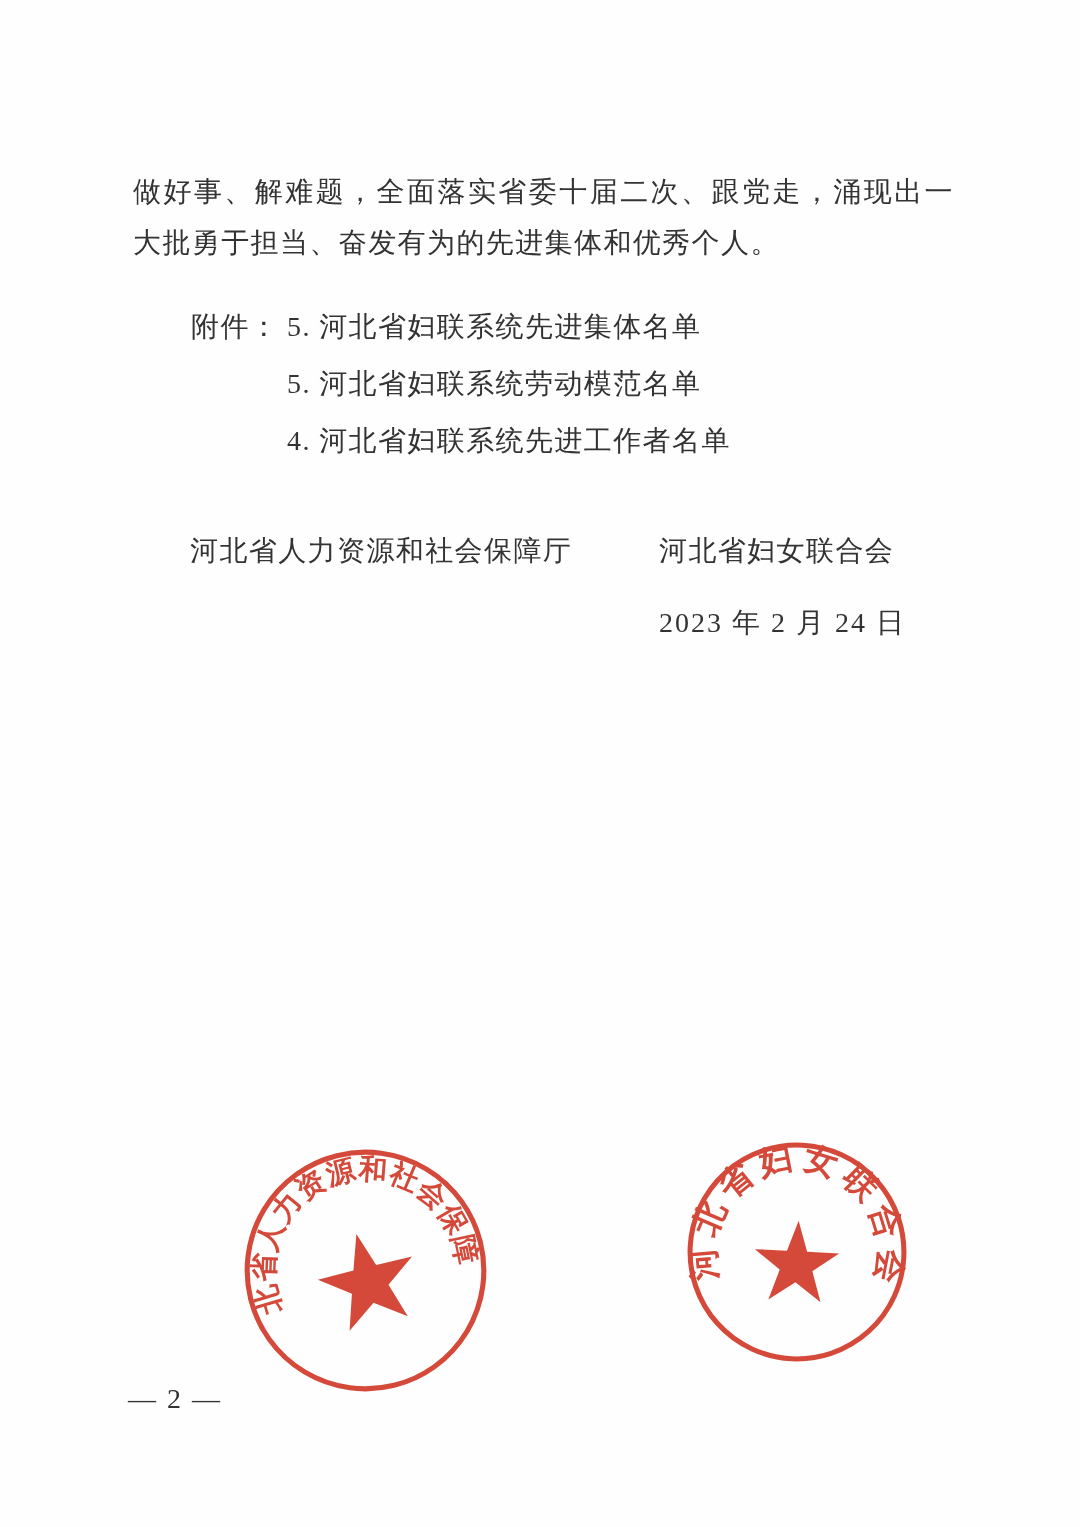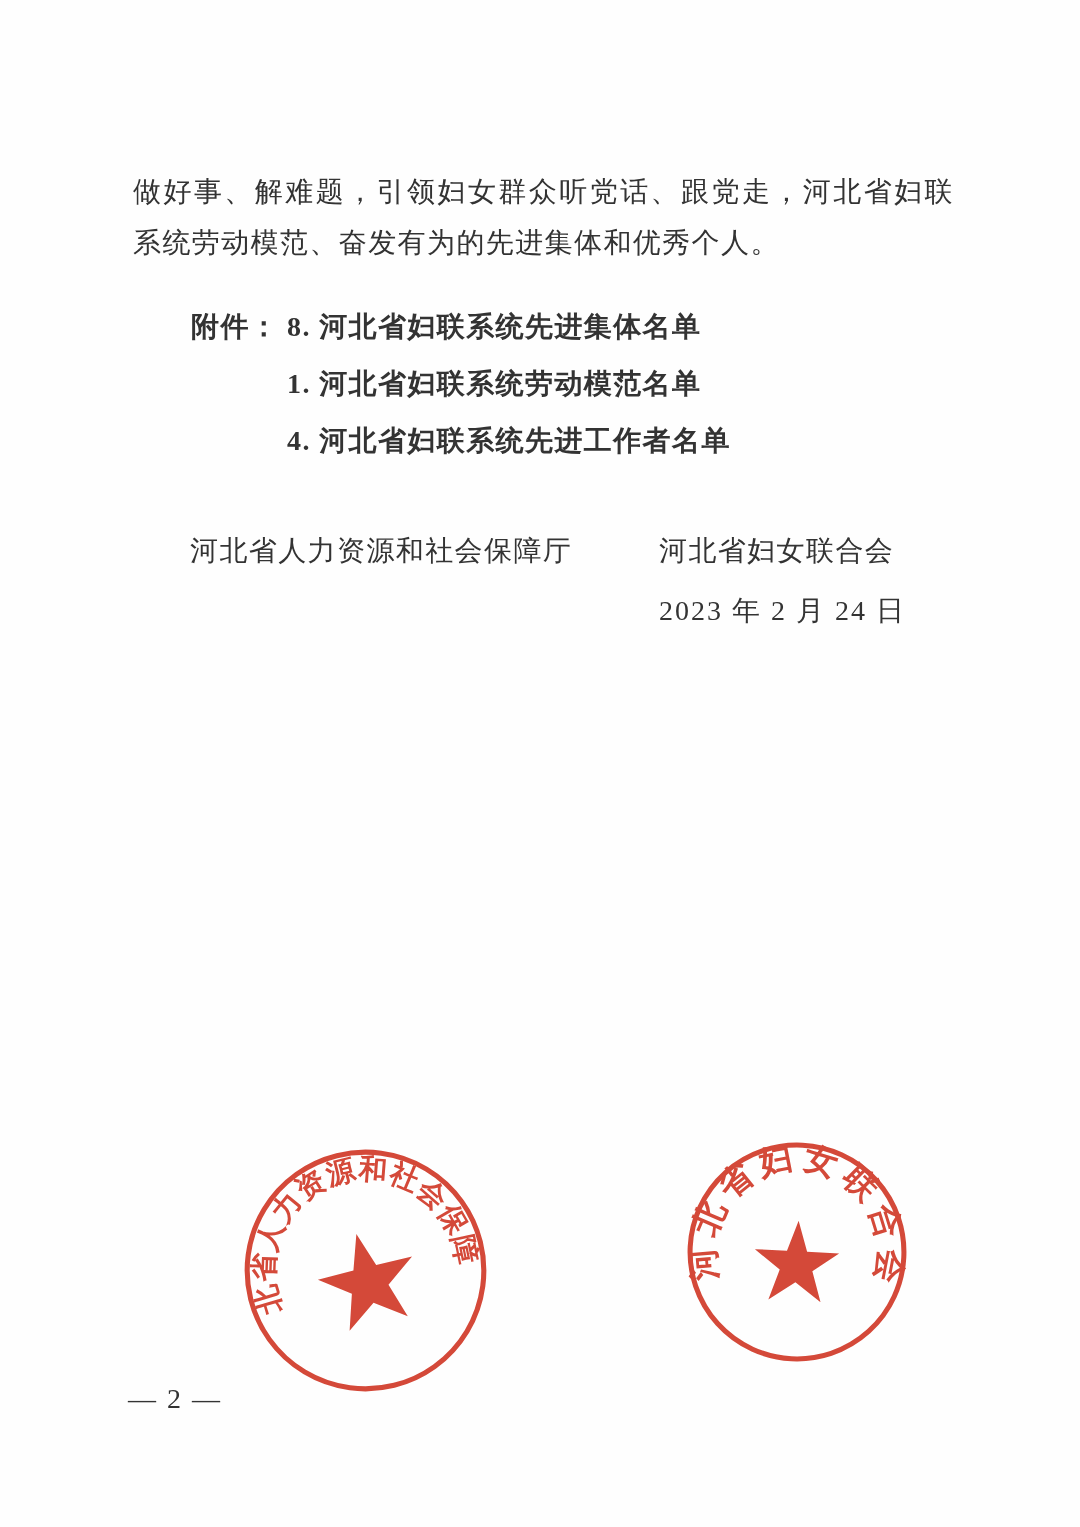--- a/index.html
+++ b/index.html
@@ -28,40 +28,39 @@
     text-align: justify;
     color: #333;
   }
   .para.indent { text-indent: 2.1em; }
   .attachments {
     margin-top: 30px;
     font-size: 28px;
     line-height: 57px;
     letter-spacing: 1.4px;
     color: #333;
-    font-weight: bold;
   }
   .att-row { display: flex; }
   .att-label {
     width: 96px;
     flex: 0 0 auto;
     margin-left: 58px;
   }
   .signatures {
     margin-top: 62px;
     display: flex;
     justify-content: space-between;
     align-items: flex-start;
     font-size: 28px;
     letter-spacing: 1.4px;
     color: #333;
   }
   .sig-left { margin-left: 57px; line-height: 40px; }
   .sig-right { margin-right: 48px; text-align: left; line-height: 40px; }
-  .sig-date { margin-top: 20px; letter-spacing: 2px; }
+  .sig-date { margin-top: 32px; letter-spacing: 2px; }
   .page-number {
     position: absolute;
     left: 128px;
     top: 1383px;
     font-size: 28px;
     letter-spacing: 2px;
     color: #333;
   }
   .seal {
     position: absolute;
@@ -75,32 +74,32 @@
     font-weight: bold;
   }
 </style>
 </head>
 <body>
 
 <div class="page">
 
   <div class="content">
 
-    <p class="para">做好事、解难题，引领妇女群众听党话、跟党走，河北省妇联系统劳动模范、奋发有为的先进集体和优秀个人。</p>
+    <p class="para">做好事、解难题，全面落实省委十届二次、跟党走，涌现出一大批勇于担当、奋发有为的先进集体和优秀个人。</p>
 
 
 
     <div class="attachments">
       <div class="att-row">
         <span class="att-label">附件：</span>
-        <span>8. 河北省妇联系统先进集体名单</span>
+        <span>5. 河北省妇联系统先进集体名单</span>
       </div>
       <div class="att-row">
         <span class="att-label"></span>
-        <span>1. 河北省妇联系统劳动模范名单</span>
+        <span>5. 河北省妇联系统劳动模范名单</span>
       </div>
       <div class="att-row">
         <span class="att-label"></span>
         <span>4. 河北省妇联系统先进工作者名单</span>
       </div>
     </div>
 
     <div class="signatures">
       <div class="sig-left">河北省人力资源和社会保障厅</div>
       <div class="sig-right">

